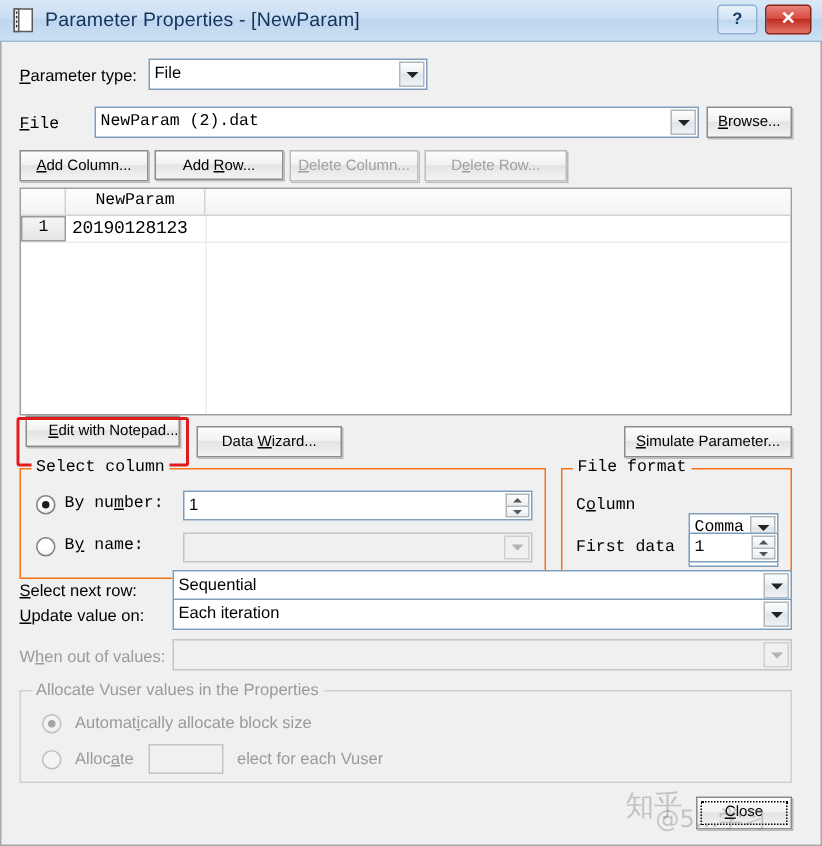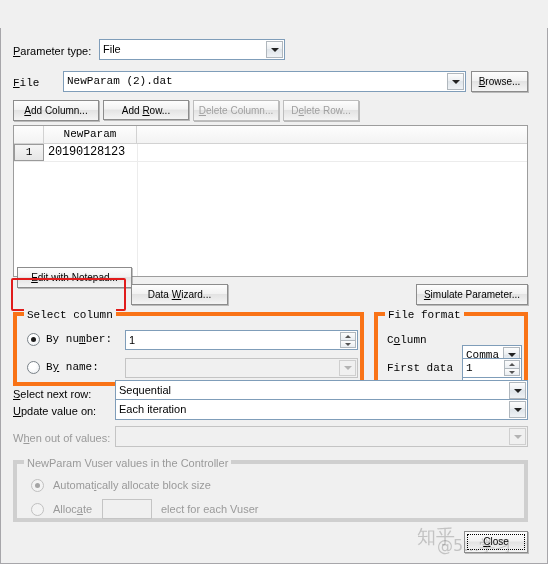--- a/index.html
+++ b/index.html
@@ -172,21 +172,21 @@
     text-align: center;
     white-space: nowrap;
     box-shadow: 1px 1px 0 rgba(120,120,120,.45);
   }
   .btn.dim { color: #a0a0a0; border-color: #bdbdbd; }
   .btn .inner { display: block; width: 100%; }
 
   
   .group {
     position: absolute;
-    border: 4px solid #f97316;
+    border: 1px solid #f97316;
     box-sizing: border-box;
   }
   .group.dim { border-color: #cfcfcf; }
   .group > .gtitle {
     position: absolute;
     top: -7px; left: 7px;
     background: #f0f0f0;
     padding: 0 3px;
     font-family: "Liberation Mono", monospace;
     font-size: 11px;
@@ -311,20 +311,39 @@
     white-space: nowrap;
     pointer-events: none;
     user-select: none;
   }
 </style>
 </head>
 <body>
 
 <div id="app">
 
+  <div class="titlebar">
+    <span class="tb-icon">
+      <svg width="16" height="17" viewBox="0 0 16 17">
+        <rect x="1.5" y="1" width="12" height="15" fill="#ffffff" stroke="#5a5a5a" stroke-width="1"></rect>
+        <rect x="1.5" y="1" width="3" height="15" fill="#f4f4f4" stroke="#5a5a5a" stroke-width="1"></rect>
+        <rect x="2.6" y="2.6" width="1" height="1.6" fill="#333"></rect>
+        <rect x="2.6" y="5.6" width="1" height="1.6" fill="#333"></rect>
+        <rect x="2.6" y="8.6" width="1" height="1.6" fill="#333"></rect>
+        <rect x="2.6" y="11.6" width="1" height="1.6" fill="#333"></rect>
+      </svg>
+    </span>
+    <span class="tb-title">Parameter Properties - [NewParam]</span>
+    <div class="tb-btn tb-help">
+      <span>?</span>
+    </div>
+    <div class="tb-btn tb-close">
+      <span>✕</span>
+    </div>
+  </div>
 
   <div class="client">
 
     <span class="abs lbl" style="left:12px; top:17px;"><span class="u">P</span>arameter type:</span>
     <div class="abs field" style="left:98px; top:11px; width:186px; height:21px; position:absolute;">
       <span>File</span>
       <span class="arrow-btn" style="height:17px;">
           <span class="caret"></span>
         </span>
     </div>
@@ -342,39 +361,39 @@
 
     <div class="btn" style="left:12px; top:72px; width:86px; height:21px; line-height:19px;">
       <span class="inner"><span class="u">A</span>dd Column...</span>
     </div>
     <div class="btn" style="left:102px; top:72px; width:86px; height:20px; line-height:19px;">
       <span class="inner">Add <span class="u">R</span>ow...</span>
     </div>
     <div class="btn dim" style="left:192px; top:72px; width:86px; height:21px; line-height:19px;">
       <span class="inner"><span class="u">D</span>elete Column...</span>
     </div>
-    <div class="btn dim" style="left:282px; top:72px; width:76px; height:21px; line-height:19px;">
+    <div class="btn dim" style="left:282px; top:72px; width:95px; height:21px; line-height:19px;">
       <span class="inner">D<span class="u">e</span>lete Row...</span>
     </div>
 
     <div class="grid" style="left:12px; top:97px; width:515px; height:152px;">
       <div class="grid-head">
         <div class="gh-corner"></div>
         <div class="gh-cell" style="left:30px; width:93px;">NewParam</div>
         <div class="gh-cell" style="left:123px; width:390px; border-right:none;"></div>
       </div>
       <div class="gvline" style="left:123px; height:134px;"></div>
       <div class="grow" style="top:18px;">
         <div class="rowhdr">1</div>
         <div class="gcell" style="left:30px; width:93px; border-right:none;">20190128123</div>
         <div class="gcell" style="left:123px; width:390px; border-right:none;"></div>
       </div>
     </div>
 
-    <div class="btn" style="left:16px; top:239px; width:115px; height:21px; line-height:19px;">
+    <div class="btn" style="left:16px; top:249px; width:103px; height:21px; line-height:19px;text-align:right;">
       <span class="inner"><span class="u">E</span>dit with Notepad...</span>
     </div>
     <div class="redbox" style="left:10px; top:250px; width:115px; height:33px;"></div>
 
     <div class="btn" style="left:130px; top:256px; width:97px; height:21px; line-height:19px;">
       <span class="inner">Data <span class="u">W</span>izard...</span>
     </div>
     <div class="btn" style="left:415px; top:256px; width:112px; height:21px; line-height:19px;">
       <span class="inner"><span class="u">S</span>imulate Parameter...</span>
     </div>
@@ -446,21 +465,21 @@
     </div>
 
     <span class="abs lbl dim" style="left:12px; top:404px;">W<span class="u">h</span>en out of values:</span>
     <div class="abs field dim" style="left:114px; top:398px; width:413px; height:21px;">
       <span class="arrow-btn dim" style="height:17px;">
           <span class="caret dim"></span>
         </span>
     </div>
 
     <div class="group dim" style="left:12px; top:432px; width:515px; height:62px;">
-      <span class="gtitle">NewParam Vuser values in the Controller</span>
+      <span class="gtitle">Allocate Vuser values in the Properties</span>
       <span class="radio dim" style="left:14px; top:15px;">
           <span class="dot"></span>
         </span>
       <span class="abs lbl dim" style="left:36px; top:15px;">Automat<span class="u">i</span>cally allocate block size</span>
       <span class="radio dim" style="left:14px; top:39px;"></span>
       <span class="abs lbl dim" style="left:36px; top:39px;">Alloc<span class="u">a</span>te</span>
       <div class="abs field dim" style="left:85px; top:35px; width:50px; height:20px;">
         <span></span>
       </div>
       <span class="abs lbl dim" style="left:144px; top:39px;">elect for each Vuser</span>

